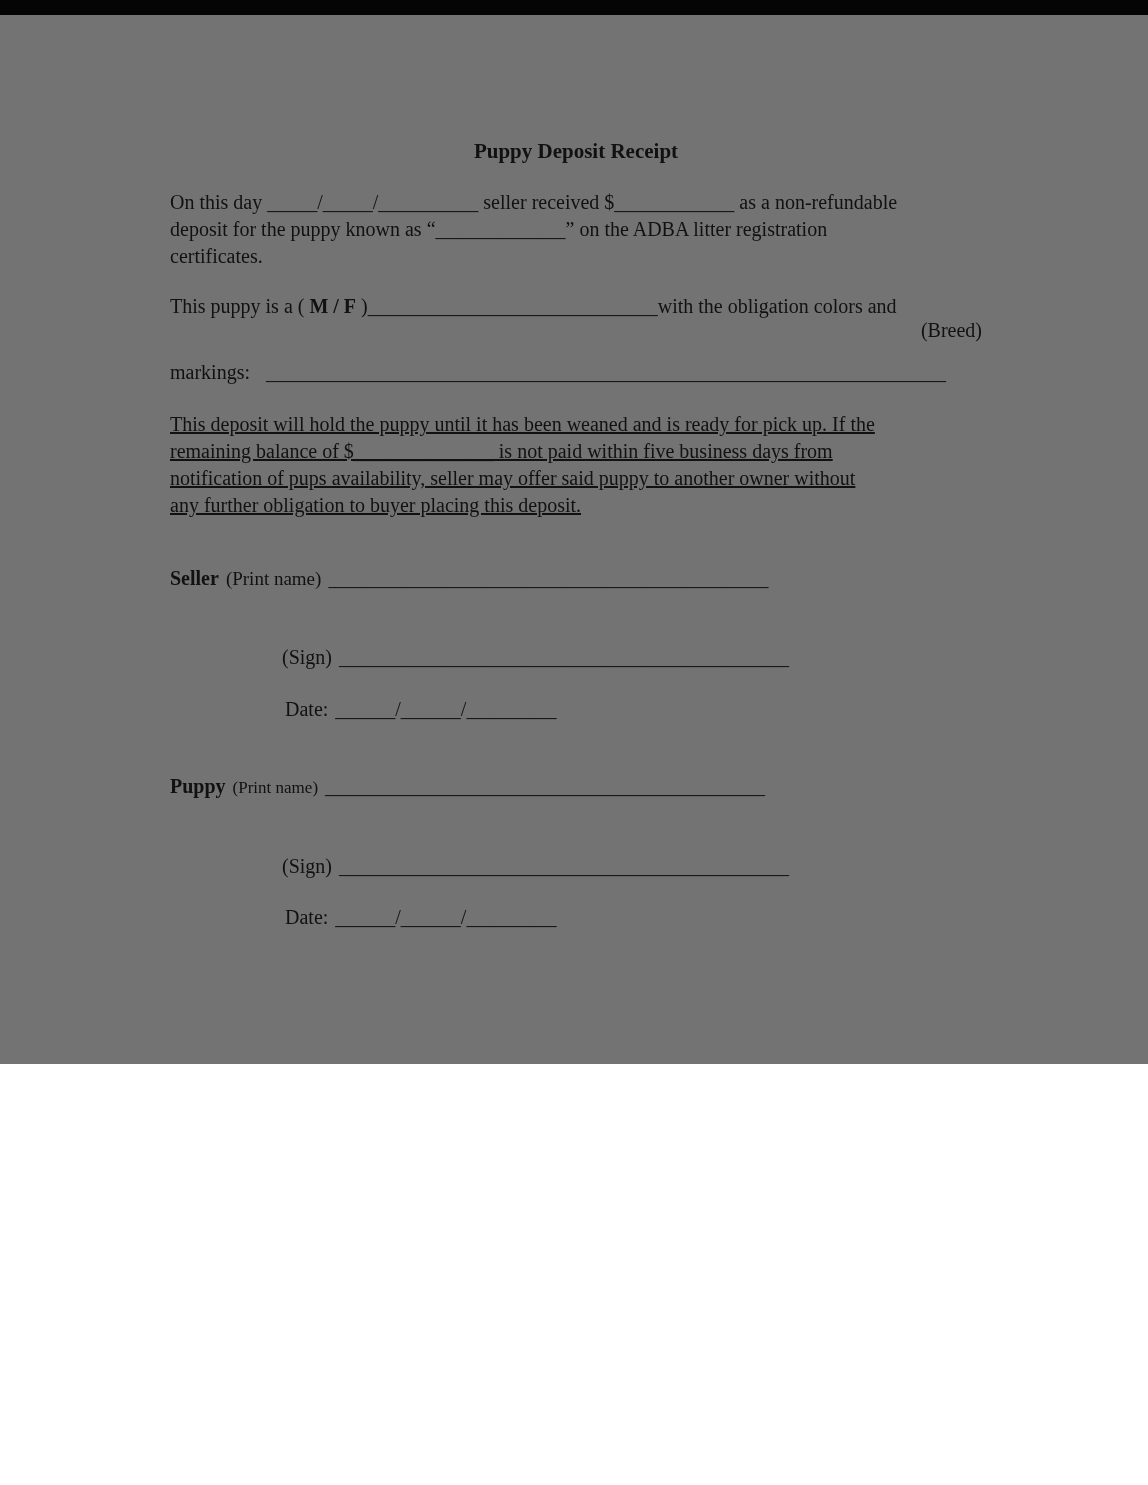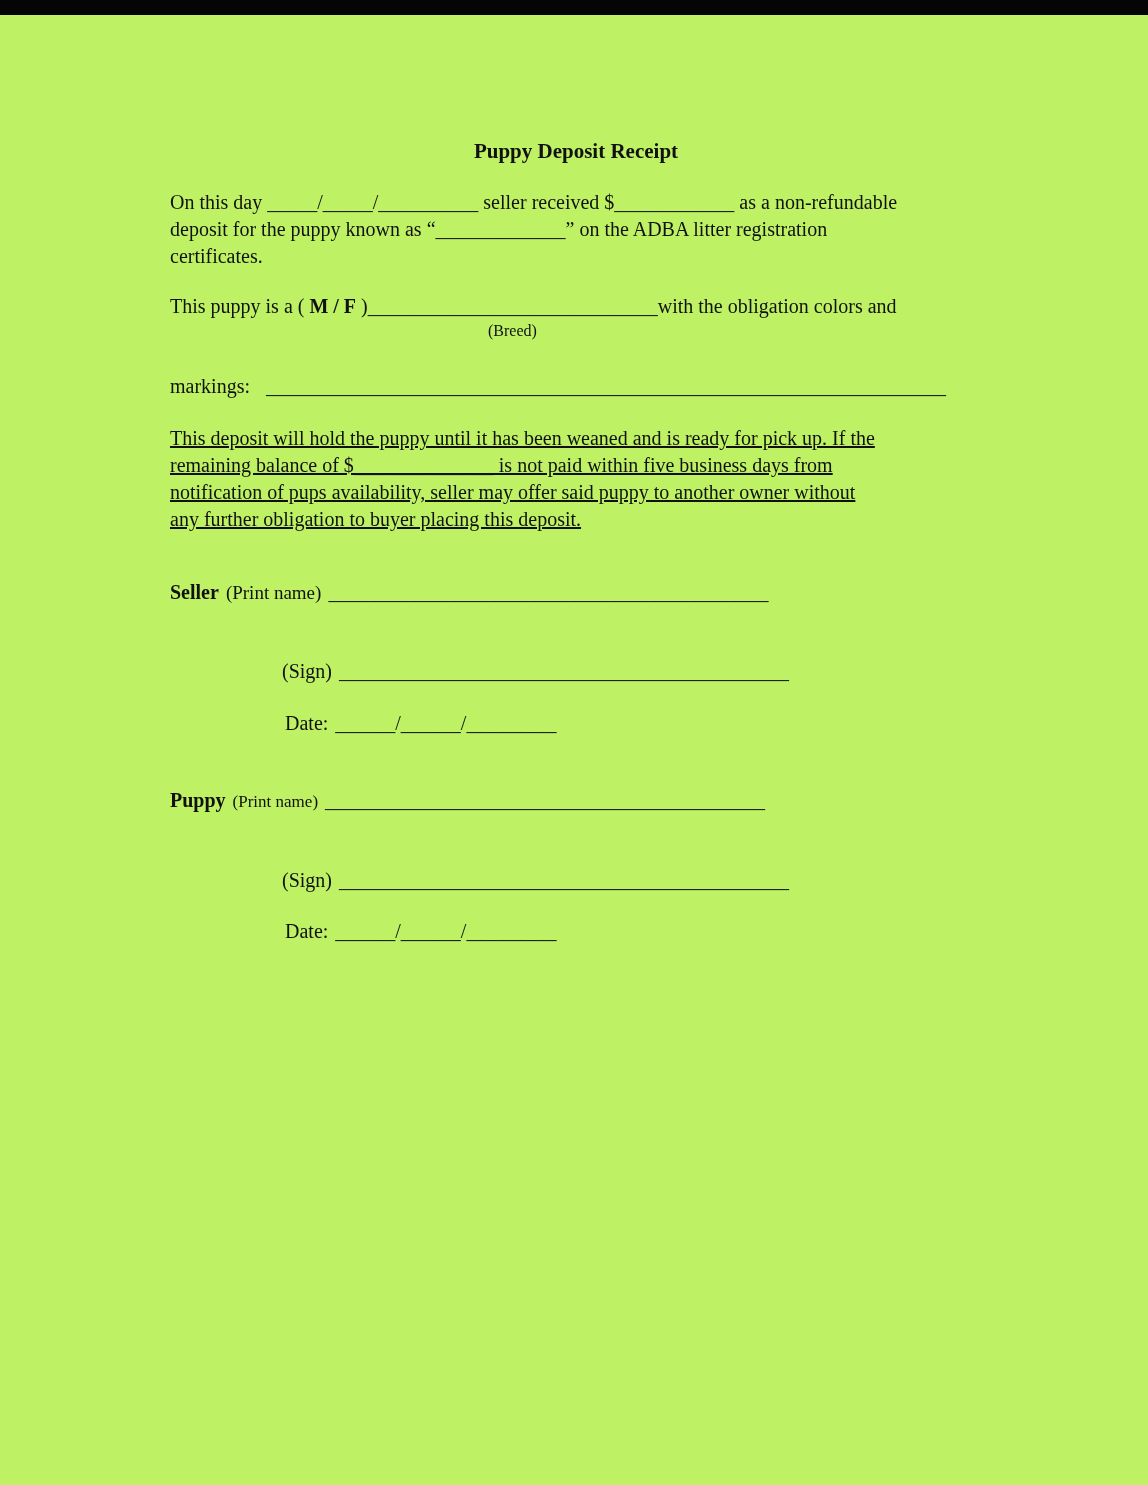--- a/index.html
+++ b/index.html
@@ -3,22 +3,22 @@
 <meta charset="utf-8">
 <style>
   html, body {
     margin: 0;
     padding: 0;
     background: #ffffff;
   }
   .page {
     position: relative;
     width: 1148px;
-    height: 1485px;
-    background: #bef264;
+    height: 1064px;
+    background: #737373;
     overflow: hidden;
     font-family: "Liberation Serif", serif;
     color: #111111;
     font-size: 20px;
     line-height: 27px;
   }
   .scan-bar {
     position: absolute;
     top: 0;
     left: 0;
@@ -37,24 +37,25 @@
     text-align: center;
     font-weight: bold;
     font-size: 21px;
   }
   .prewrap { white-space: pre-line; }
   .intro { margin-top: 24px; }
   .puppy-line { margin-top: 23px; }
   .puppy-line b { font-weight: bold; }
   .breed-caption {
     padding-left: 318px;
-    font-size: 16px;
+    font-size: 20px;
     line-height: 21px;
+    text-align: right;
   }
-  .markings-line { margin-top: 32px; }
+  .markings-line { margin-top: 18px; }
   .markings-line .blank { margin-left: 16px; }
   .deposit-terms { margin-top: 25px; text-decoration: underline; }
   .seller-row { margin-top: 46px; }
   .party-row b { font-weight: bold; }
   .print-label { margin-left: 7px; }
   .seller-row .print-label { font-size: 19px; }
   .buyer-row .print-label { font-size: 17px; }
   .blank { margin-left: 7px; white-space: nowrap; }
   .sign-row { margin-top: 52px; padding-left: 112px; }
   .date-row { margin-top: 25px; padding-left: 115px; }

